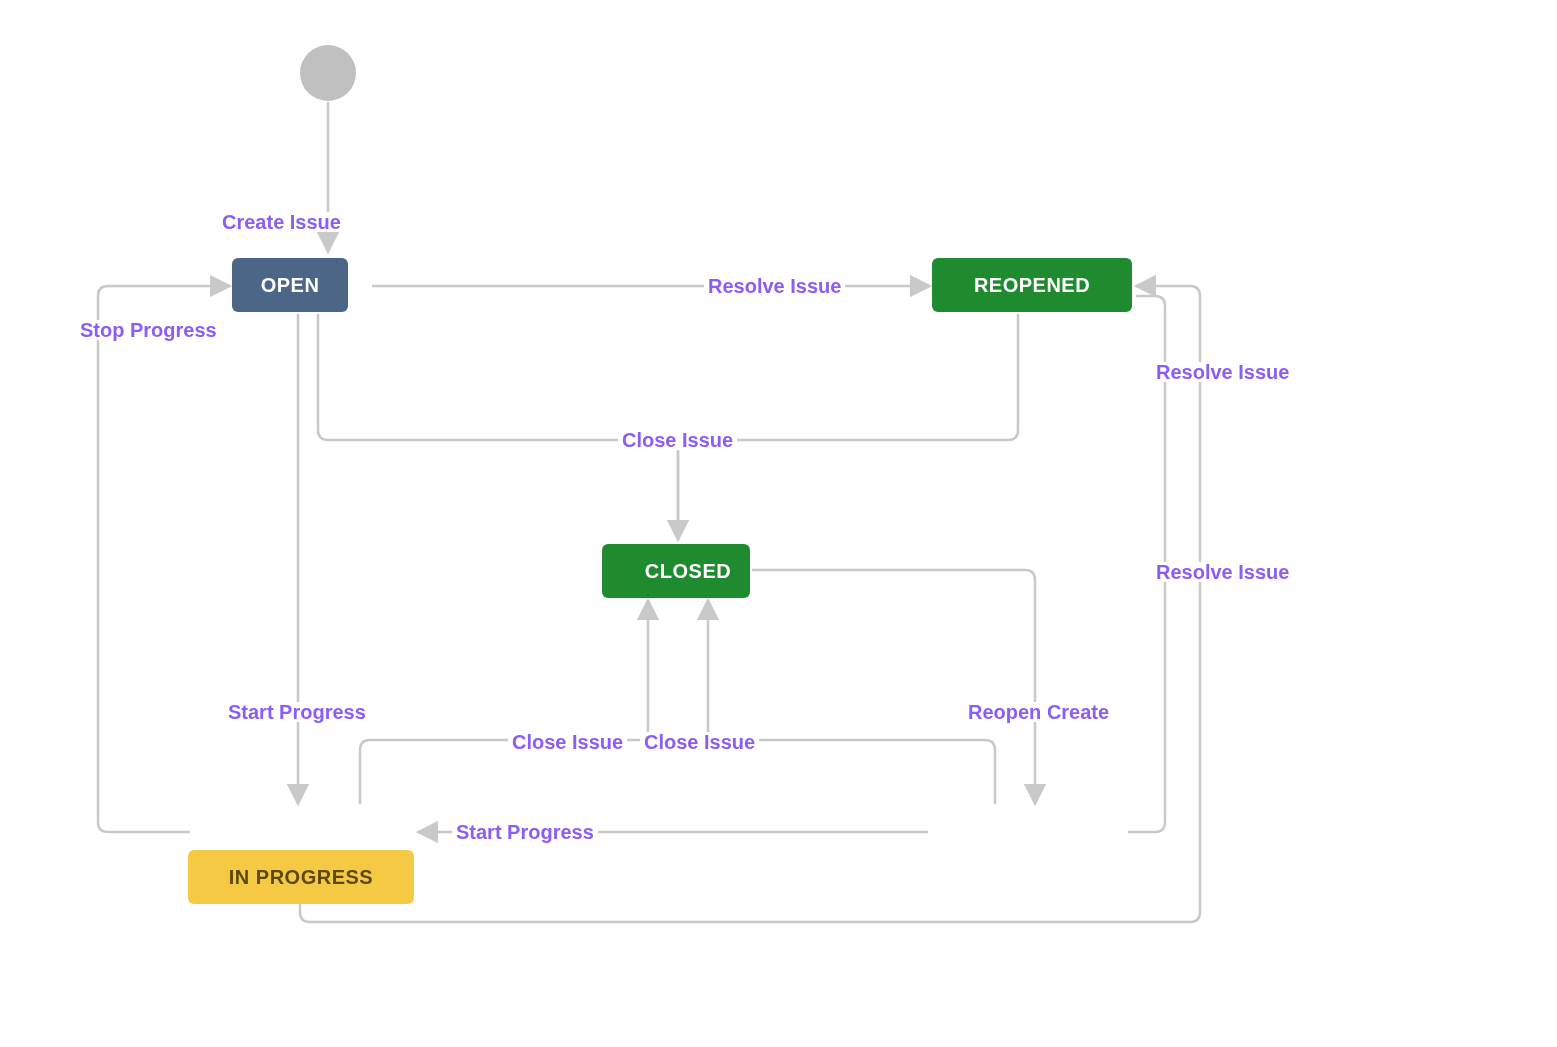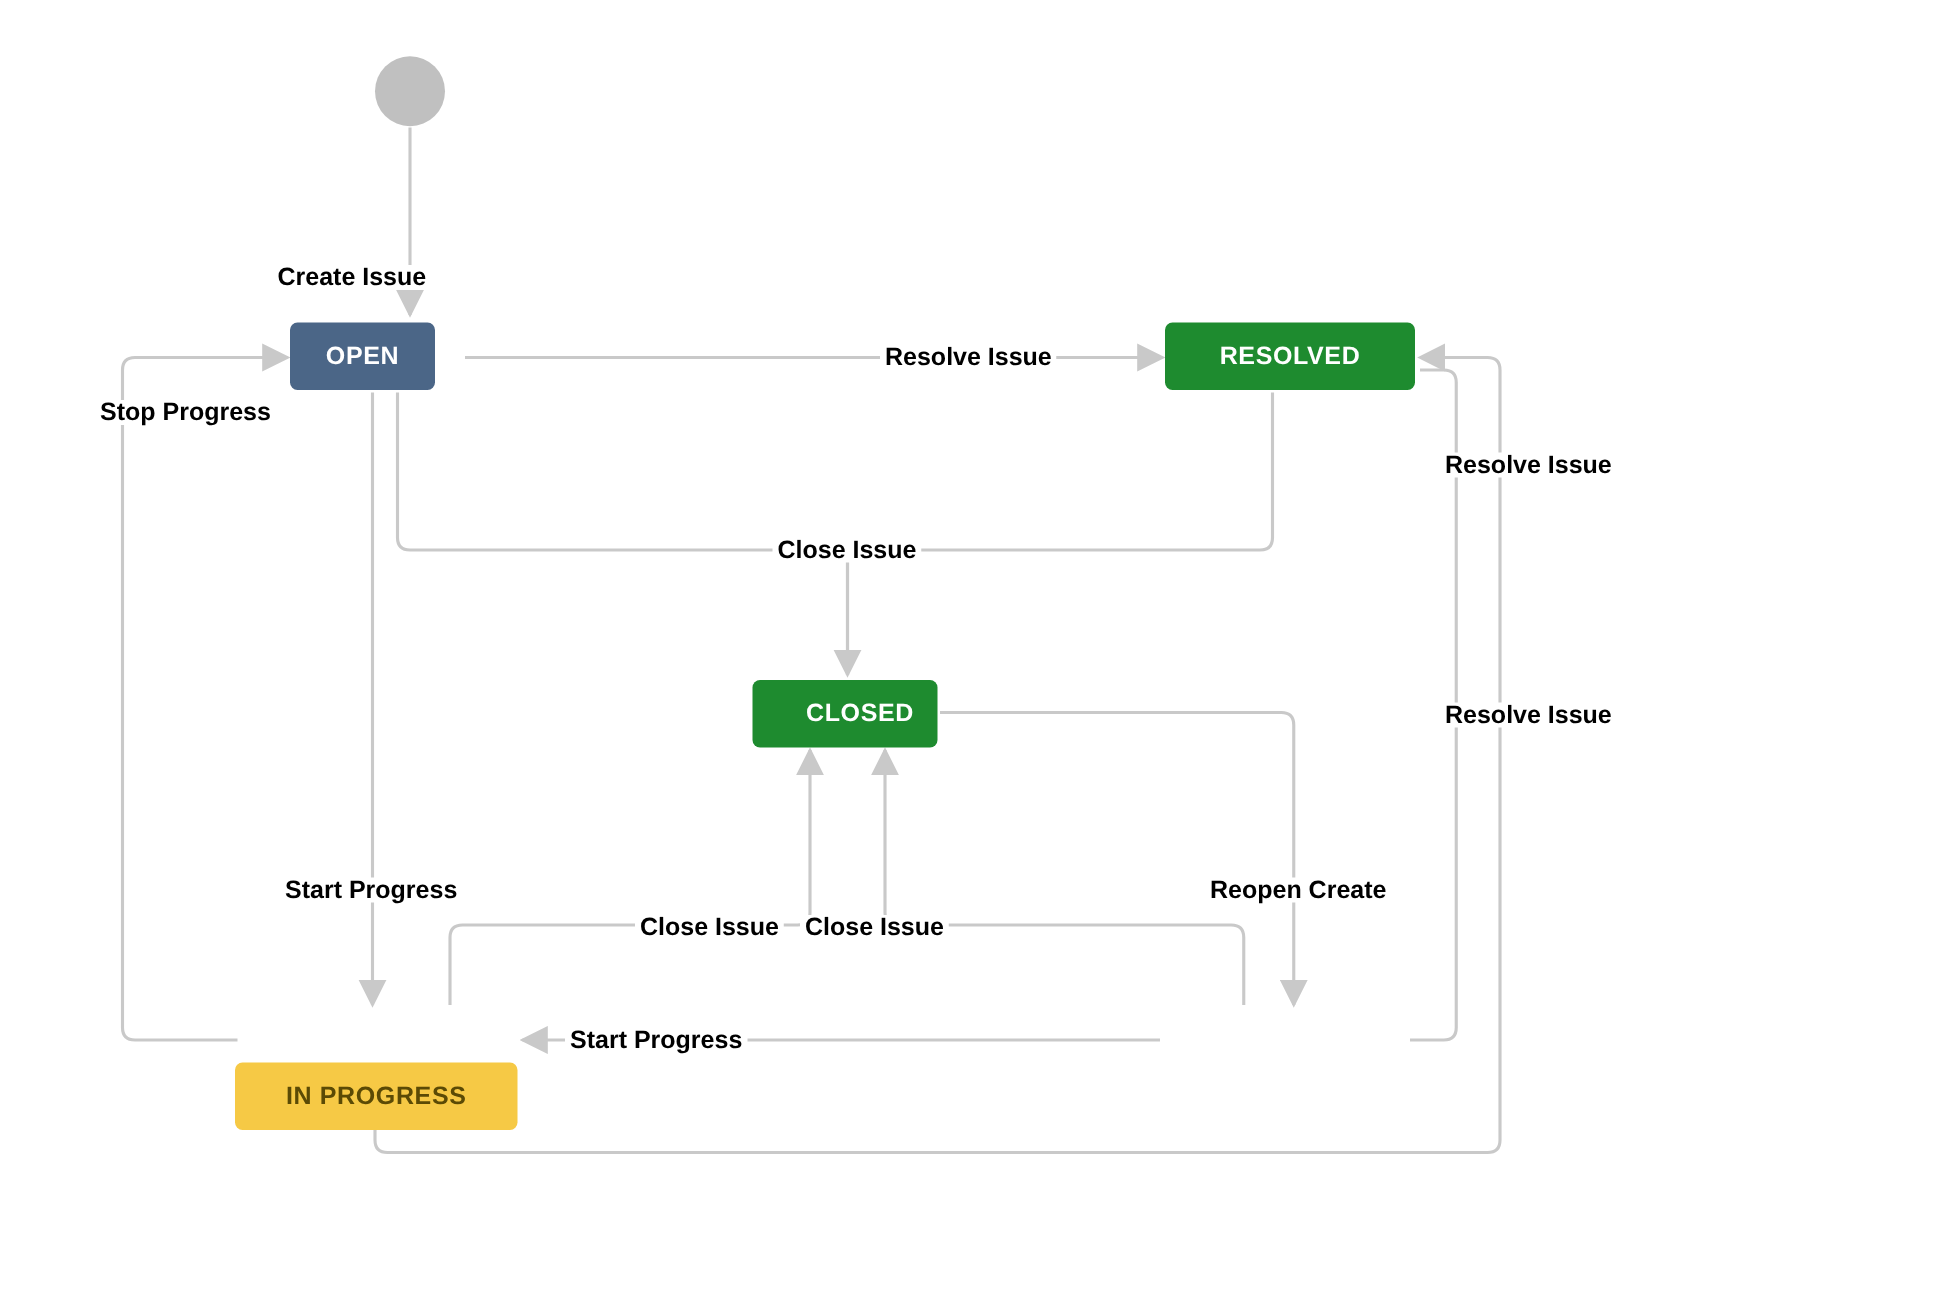--- a/index.html
+++ b/index.html
@@ -49,21 +49,21 @@
   .start-node {
     position: absolute;
     width: 56px;
     height: 56px;
     border-radius: 50%;
     background: #c0c0c0;
   }
   .edge-label {
     position: absolute;
     background: #ffffff;
-    color: #000000;
+    color: #8b5cf6;
     font-size: 20px;
     font-weight: 600;
     padding: 0 4px;
     white-space: nowrap;
     line-height: 1;
   }
 </style>
 </head>
 <body>
 
@@ -102,21 +102,21 @@
       <path d="M 1128 832 L 1155 832 Q 1165 832 1165 822 L 1165 306 Q 1165 296 1155 296 L 1136 296"></path>
     </g>
   </svg>
 
   <div class="start-node" style="left:300px; top:45px;"></div>
 
   <div class="node blue" style="left:232px; top:258px; width:116px;">
     <span>OPEN</span>
   </div>
   <div class="node green" style="left:932px; top:258px; width:200px;">
-    <span>RESOLVED</span>
+    <span>REOPENED</span>
   </div>
   <div class="node green" style="left:602px; top:544px; width:148px;padding-left:46px;">
     <span>CLOSED</span>
   </div>
   <div class="node yellow" style="left:188px; top:806px; width:226px;margin-top:44px;">
     <span>IN PROGRESS</span>
   </div>
 
   <div class="edge-label" style="left:218px; top:212px;">Create Issue</div>
   <div class="edge-label" style="left:704px; top:276px;">Resolve Issue</div>

